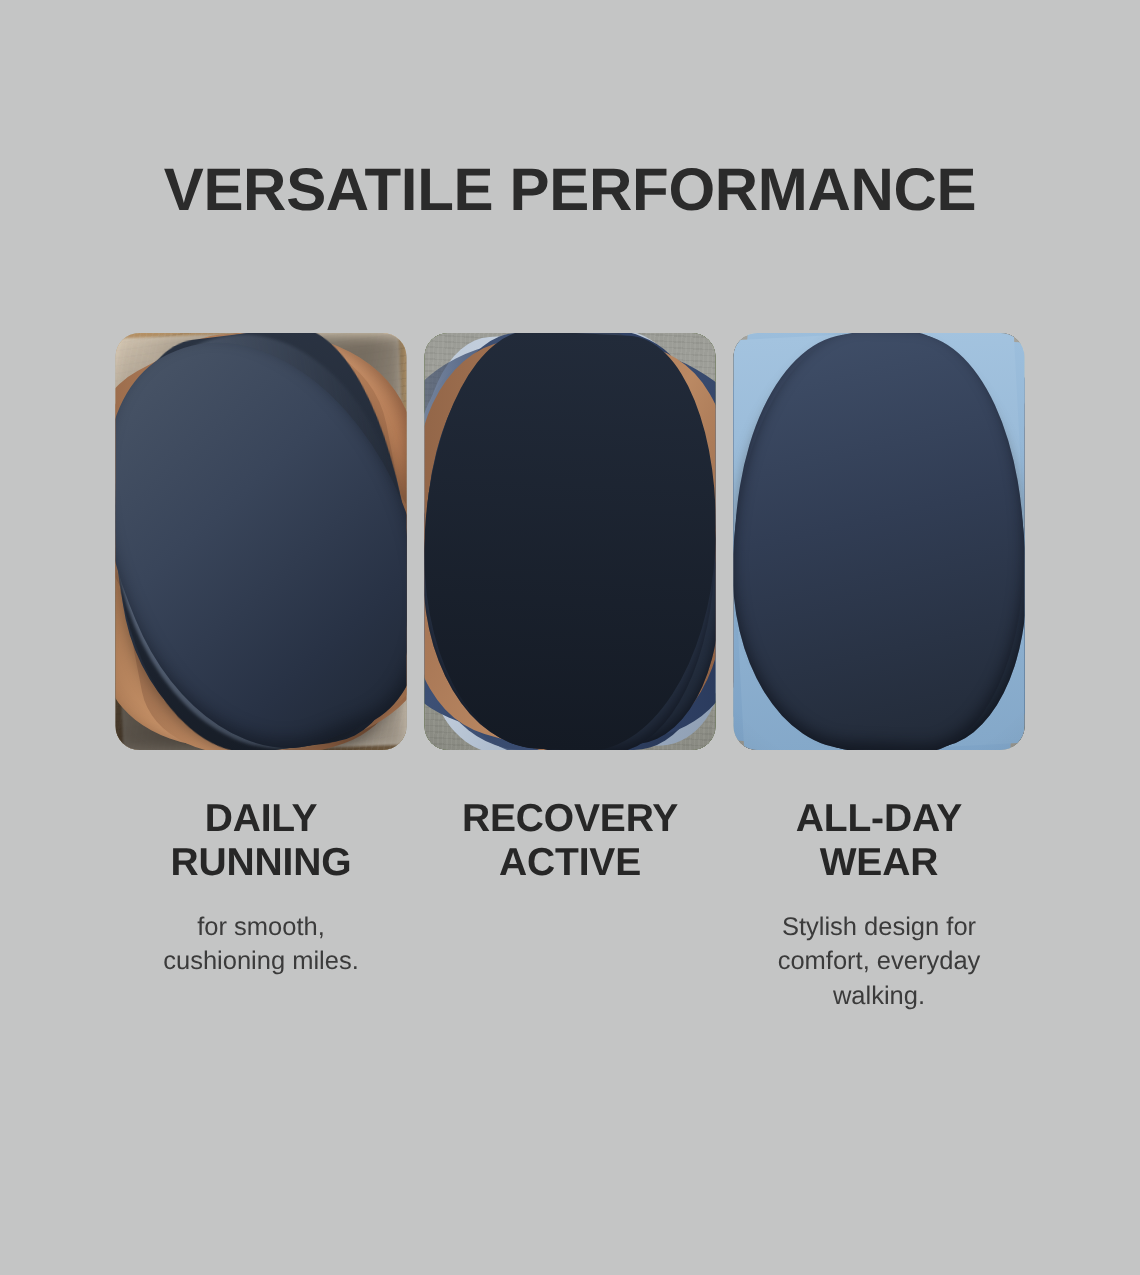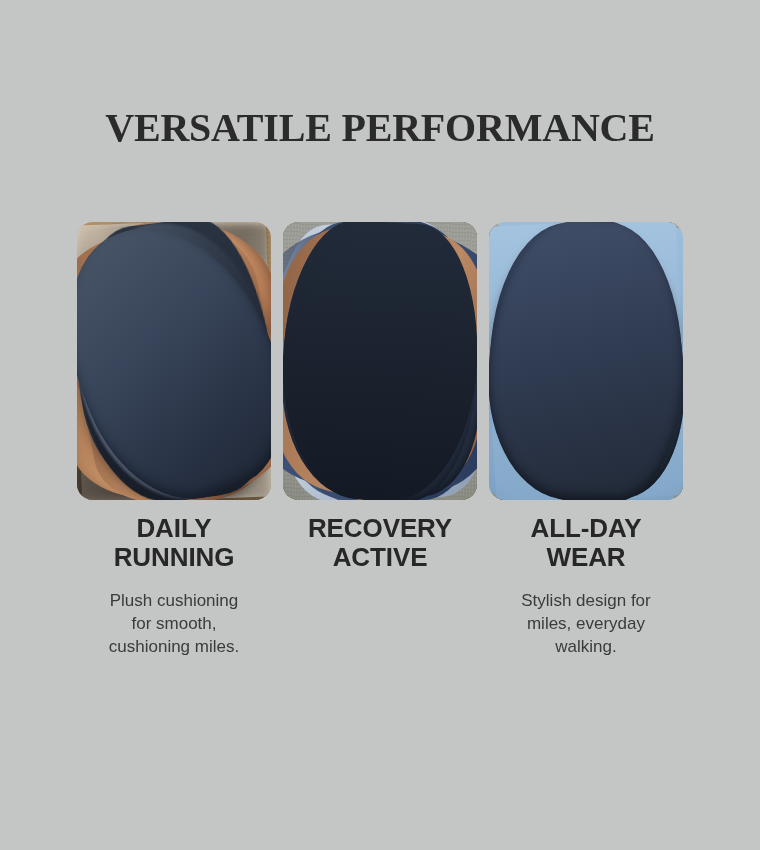--- a/index.html
+++ b/index.html
@@ -31,21 +31,21 @@
     left: 0;
     width: 760px;
     text-align: center;
     color: #2b2b2b;
     font-size: 40px;
     font-weight: 700;
     line-height: 1.14;
     letter-spacing: -0.2px;
     text-transform: uppercase;
   }
-  .headline .line { display: block; white-space: nowrap; font-family: Liberation Serif, serif; }
+  .headline .line { display: block; white-space: nowrap; }
 
   
   .cards {
     position: absolute;
     top: 222px;
     left: 77px;
     width: 606px;
     display: flex;
     justify-content: space-between;
     align-items: flex-start;
@@ -488,21 +488,21 @@
   .p3-shoe-shadow {
     left: 2%; top: 92%;
     width: 76%; height: 7%;
     background: rgba(60,60,58,.35);
     border-radius: 50%;
     filter: blur(4px);
   }
 
   
   .card-title {
-    margin-top: 14px;
+    margin-top: 31px;
     text-align: center;
     color: #272727;
     font-size: 26px;
     font-weight: 700;
     line-height: 1.1;
     letter-spacing: -0.1px;
     text-transform: uppercase;
   }
   .card-title .line { display: block; white-space: nowrap; }
 
@@ -543,21 +543,20 @@
         <div class="layer p1-shoe-a-sole"></div>
         <div class="layer p1-shoe-a-hl"></div>
         <div class="layer p1-shoe-b"></div>
         <div class="layer p1-vign"></div>
       </div>
       <div class="card-title">
         <span class="line">DAILY</span>
         <span class="line">RUNNING</span>
       </div>
       <div class="card-desc">
-        <span class="line">Plush cushioning</span>
         <span class="line">for smooth,</span>
         <span class="line">cushioning miles.</span>
       </div>
     </div>
 
     <div class="card">
       <div class="photo">
         <div class="layer p2-sky"></div>
         <div class="layer p2-trees"></div>
         <div class="layer p2-trunk1"></div>
@@ -617,19 +616,19 @@
         <div class="layer p3-shoe1"></div>
         <div class="layer p3-shoe2"></div>
         <div class="layer p1-vign"></div>
       </div>
       <div class="card-title">
         <span class="line">ALL-DAY</span>
         <span class="line">WEAR</span>
       </div>
       <div class="card-desc">
         <span class="line">Stylish design for</span>
-        <span class="line">miles, everyday</span>
+        <span class="line">comfort, everyday</span>
         <span class="line">walking.</span>
       </div>
     </div>
 
   </div>
 </div>
 
 </body></html>

